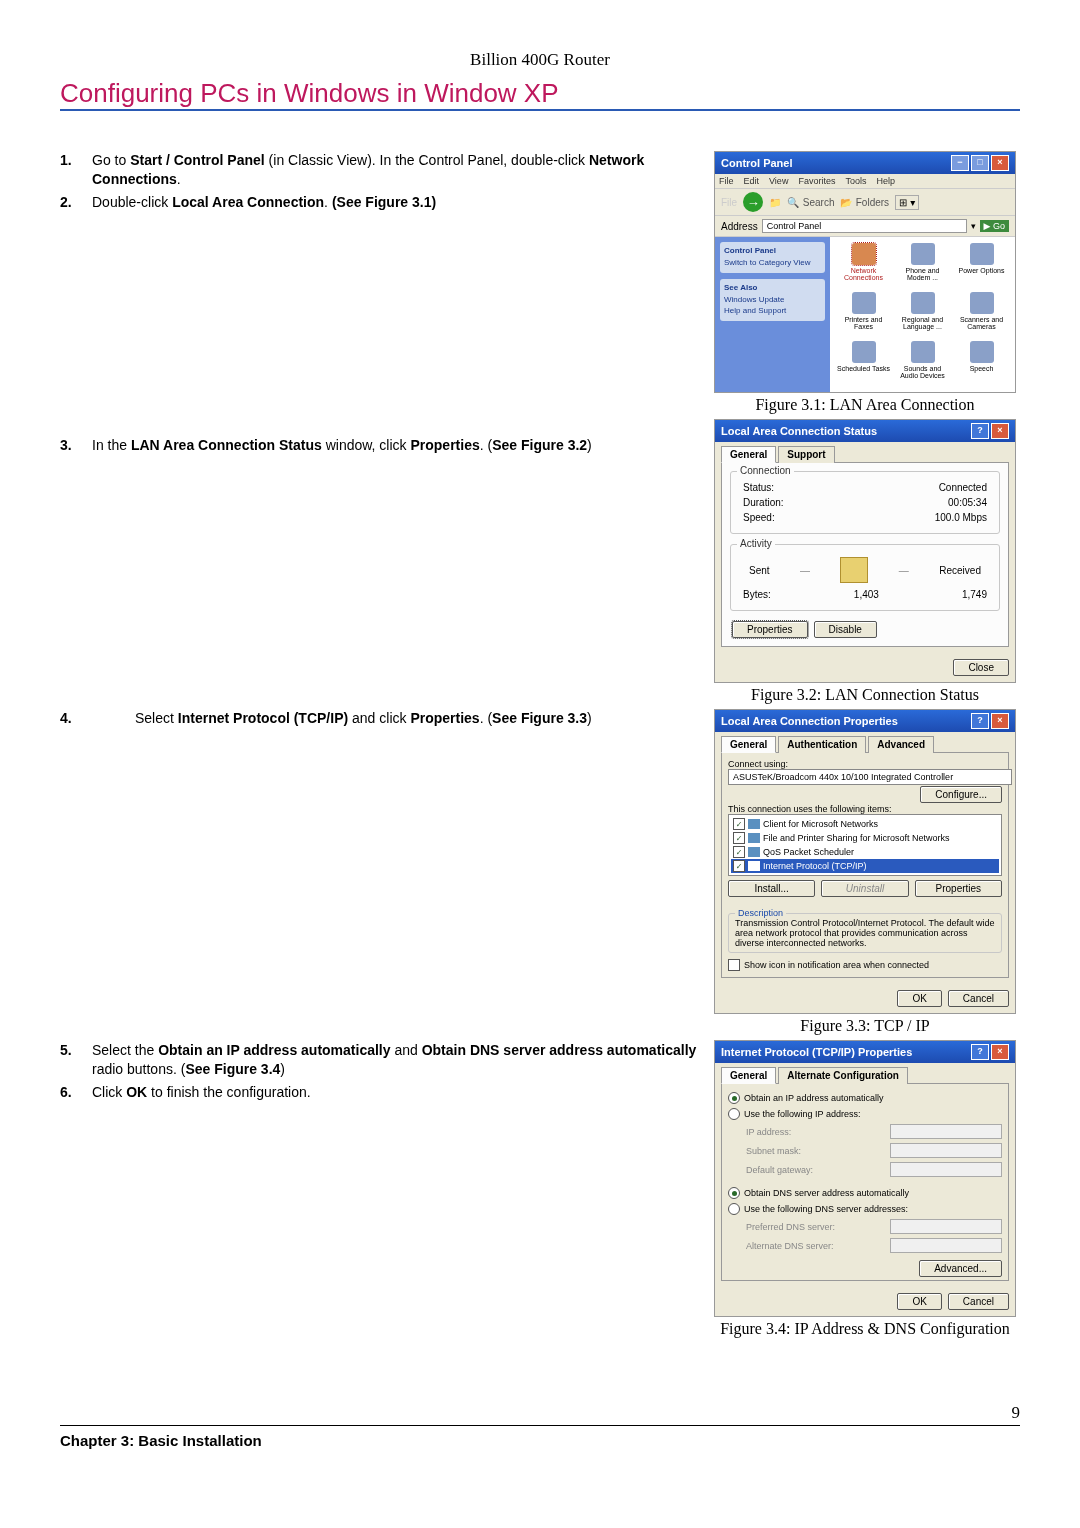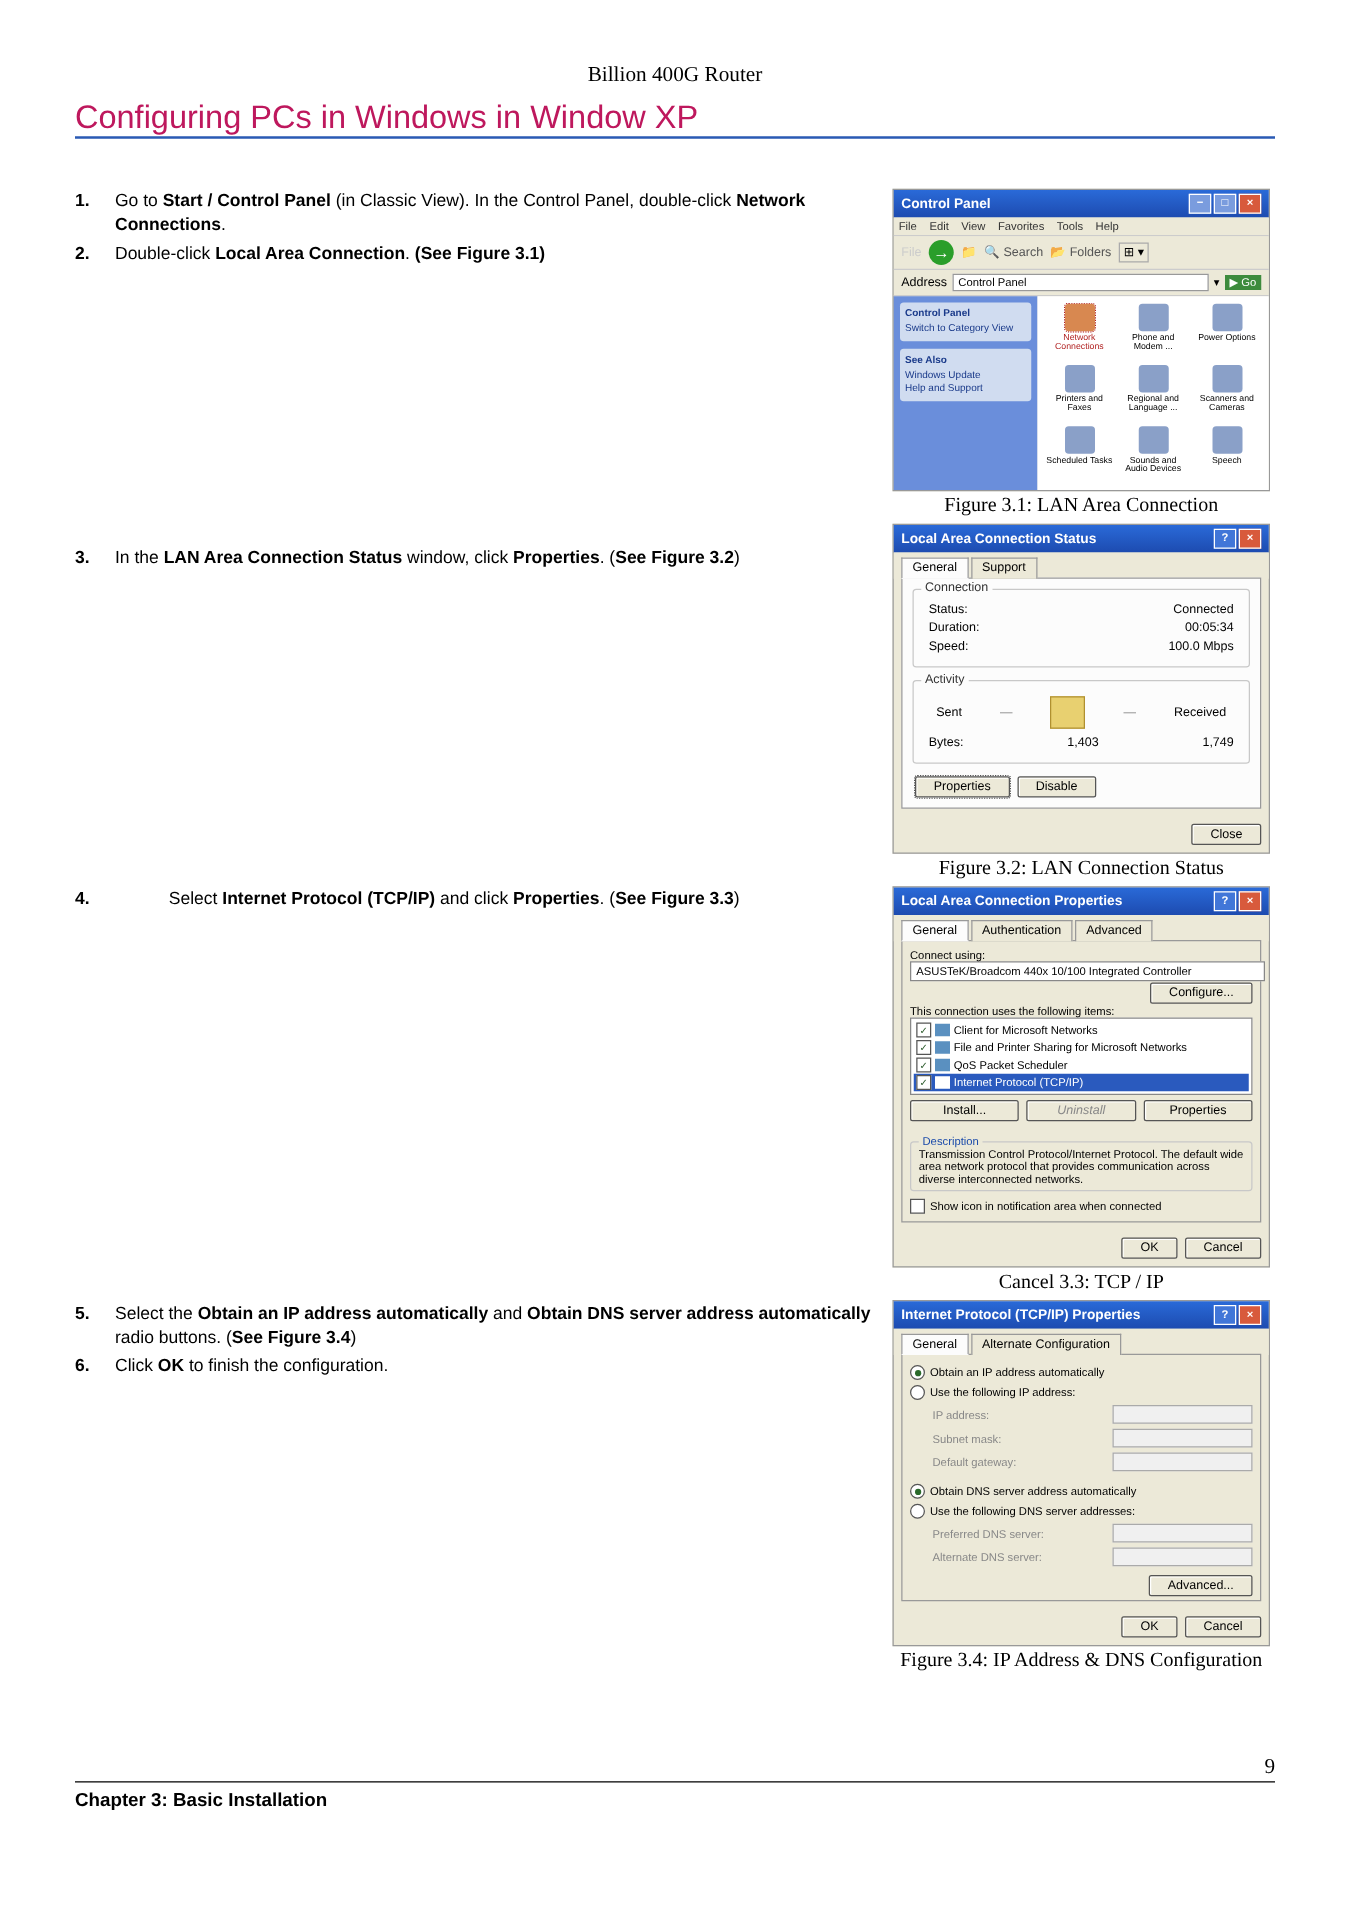--- a/index.html
+++ b/index.html
@@ -178,20 +178,21 @@
       border-radius: 3px;
     }
     .cp-icon.sel { color: #b02020; }
     .cp-icon.sel .ico { background: #d88850; outline: 1px dotted #b02020; }
     
     .tabs {
       display: flex;
       background: #ece9d8;
       padding: 4px 6px 0 6px;
       gap: 2px;
+      font-weight: bold;
     }
     .tab {
       border: 1px solid #999;
       border-bottom: none;
       background: #ece9d8;
       padding: 2px 8px;
       font-size: 10px;
     }
     .tab.active { background: #fcfcfc; border-bottom: 1px solid #fcfcfc; position: relative; z-index: 2; }
     .tab-body {
@@ -515,21 +516,21 @@
           <div class="chk-line">
               <span class="chk"></span>
               <span>Show icon in notification area when connected</span>
             </div>
         </div>
         <div class="dlg-footer">
           <span class="xp-btn">OK</span>
           <span class="xp-btn">Cancel</span>
         </div>
       </div>
-      <div class="fig-caption">Cancel 3.3: TCP / IP</div>
+      <div class="fig-caption">Figure 3.3: TCP / IP</div>
 
       <div class="fig">
         <div class="win-titlebar">
           <span class="win-title">Internet Protocol (TCP/IP) Properties</span>
           <div class="win-buttons">
             <span class="win-btn help">?</span>
             <span class="win-btn close">×</span>
           </div>
         </div>
         <div class="tabs">

